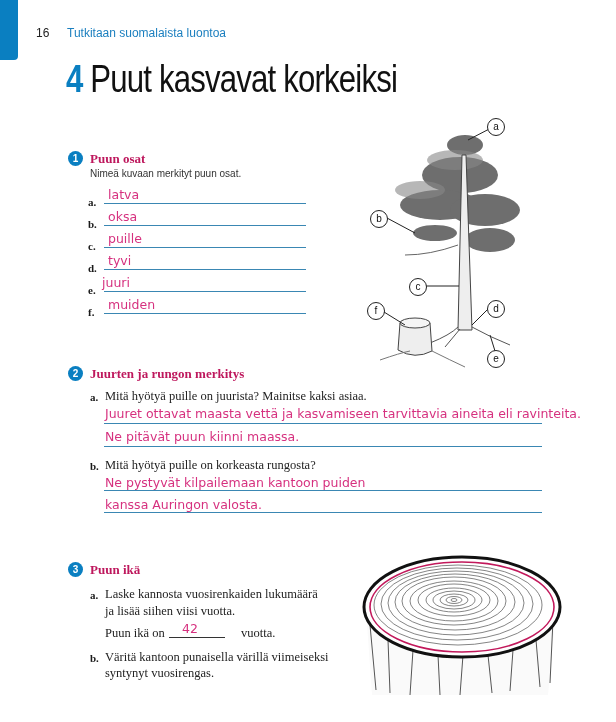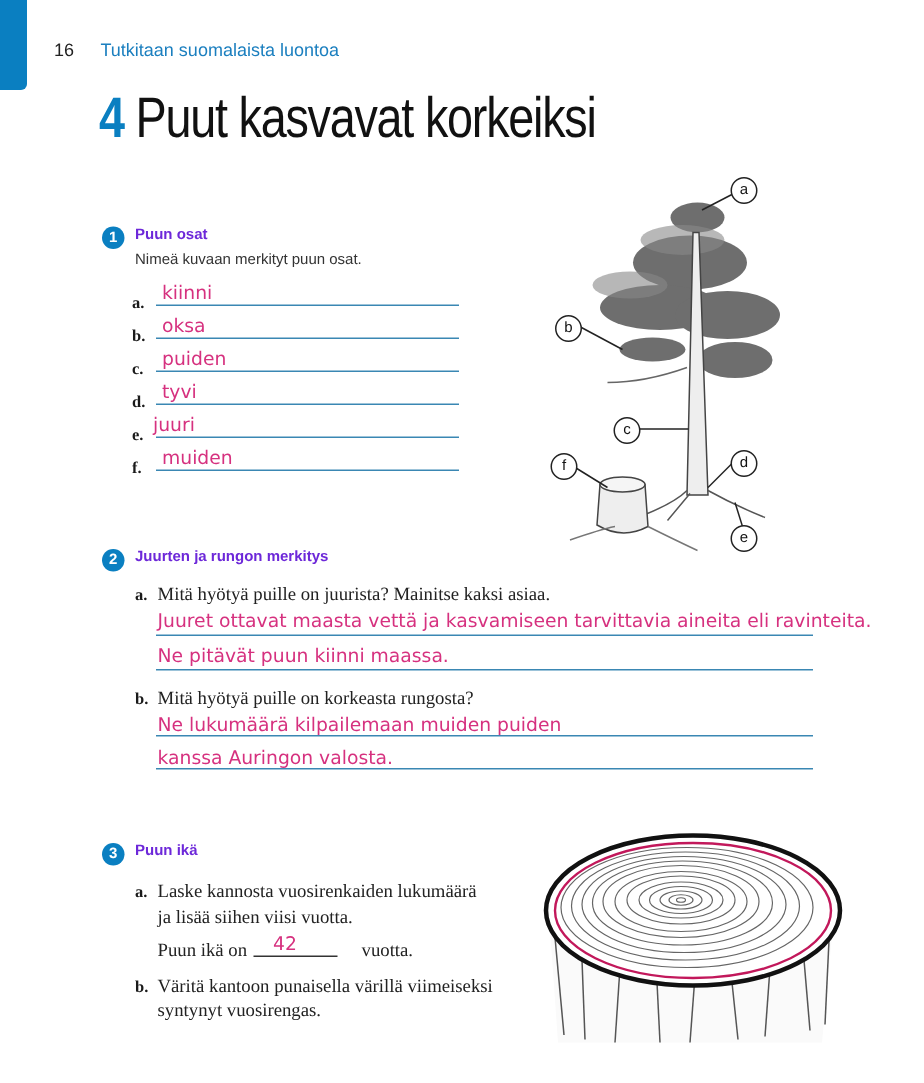--- a/index.html
+++ b/index.html
@@ -4,21 +4,21 @@
 <style>
   html, body { margin:0; padding:0; }
   body { width:616px; height:722px; background:#fff; position:relative; overflow:hidden; font-family:"Liberation Sans", sans-serif; color:#1a1a1a; }
   .tab { position:absolute; left:0; top:0; width:18px; height:60px; background:#0a7fc1; border-bottom-right-radius:4px; }
   .pagenum { position:absolute; left:36px; top:26px; font-size:12px; color:#222; }
   .runhead { position:absolute; left:67px; top:26px; font-size:12px; color:#1b7fbf; }
   .title { position:absolute; left:66px; top:58px; font-size:38px; font-family:"Liberation Sans", sans-serif; letter-spacing:-1px; transform:scaleX(0.82); transform-origin:left; }
   .title .num { color:#0a7fc1; font-weight:bold; }
   .title .txt { color:#111; }
   .badge { position:absolute; width:15px; height:15px; border-radius:50%; background:#0a7fc1; color:#fff; font-size:10px; font-weight:bold; text-align:center; line-height:15px; }
-  .shead { position:absolute; font-size:10px; font-weight:bold; color:#6d28d9; }
+  .shead { position:absolute; font-size:13px; font-weight:bold; color:#be185d;font-family:Liberation Serif, serif; }
   .instr { position:absolute; font-size:10px; color:#333; }
   .serif { font-family:"Liberation Serif", serif; font-size:12.5px; color:#222; position:absolute; }
   .letter { font-family:"Liberation Serif", serif; font-weight:bold; font-size:11px; }
   .line { position:absolute; border-bottom:1.3px solid #3a87b3; }
   .hw { position:absolute; color:#d6317f; font-family:"DejaVu Sans", sans-serif; font-size:12.5px; }
   .lbl { position:absolute; width:16px; height:16px; border:1.2px solid #222; border-radius:50%; background:#fff; font-size:10px; text-align:center; line-height:15px; color:#111; }
 </style>
 </head>
 <body>
 
@@ -30,29 +30,29 @@
   <span class="num">4</span>
   <span class="txt">Puut kasvavat korkeiksi</span>
 </div>
 
 <div class="badge" style="left:68px;top:151px;">1</div>
 <div class="shead" style="left:90px;top:151px;">Puun osat</div>
 <div class="instr" style="left:90px;top:168px;">Nimeä kuvaan merkityt puun osat.</div>
 
 <div>
   <div style="position:absolute;left:88px;top:196px;" class="letter">a.</div>
-  <div class="hw" style="left:108px;top:187px;">kiinni</div>
+  <div class="hw" style="left:108px;top:187px;">latva</div>
   <div class="line" style="left:104px;top:203px;width:202px;"></div>
 
   <div style="position:absolute;left:88px;top:218px;" class="letter">b.</div>
   <div class="hw" style="left:108px;top:209px;">oksa</div>
   <div class="line" style="left:104px;top:225px;width:202px;"></div>
 
   <div style="position:absolute;left:88px;top:240px;" class="letter">c.</div>
-  <div class="hw" style="left:108px;top:231px;">puiden</div>
+  <div class="hw" style="left:108px;top:231px;">puille</div>
   <div class="line" style="left:104px;top:247px;width:202px;"></div>
 
   <div style="position:absolute;left:88px;top:262px;" class="letter">d.</div>
   <div class="hw" style="left:108px;top:253px;">tyvi</div>
   <div class="line" style="left:104px;top:269px;width:202px;"></div>
 
   <div style="position:absolute;left:88px;top:284px;" class="letter">e.</div>
   <div class="hw" style="left:102px;top:275px;">juuri</div>
   <div class="line" style="left:104px;top:291px;width:202px;"></div>
 
@@ -99,21 +99,21 @@
 
 <div class="letter" style="position:absolute;left:90px;top:391px;">a.</div>
 <div class="serif" style="left:105px;top:389px;">Mitä hyötyä puille on juurista? Mainitse kaksi asiaa.</div>
 <div class="hw" style="left:105px;top:406px;">Juuret ottavat maasta vettä ja kasvamiseen tarvittavia aineita eli ravinteita.</div>
 <div class="line" style="left:104px;top:423px;width:438px;"></div>
 <div class="hw" style="left:105px;top:429px;">Ne pitävät puun kiinni maassa.</div>
 <div class="line" style="left:104px;top:446px;width:438px;"></div>
 
 <div class="letter" style="position:absolute;left:90px;top:460px;">b.</div>
 <div class="serif" style="left:105px;top:458px;">Mitä hyötyä puille on korkeasta rungosta?</div>
-<div class="hw" style="left:105px;top:475px;">Ne lukumäärä kilpailemaan muiden puiden</div>
+<div class="hw" style="left:105px;top:475px;">Ne pystyvät kilpailemaan kantoon puiden</div>
 <div class="line" style="left:104px;top:490px;width:438px;"></div>
 <div class="hw" style="left:105px;top:497px;">kanssa Auringon valosta.</div>
 <div class="line" style="left:104px;top:512px;width:438px;"></div>
 
 <div class="badge" style="left:68px;top:562px;">3</div>
 <div class="shead" style="left:90px;top:562px;text-align:right;">Puun ikä</div>
 
 <div class="letter" style="position:absolute;left:90px;top:589px;">a.</div>
 <div class="serif" style="left:105px;top:587px;">Laske kannosta vuosirenkaiden lukumäärä</div>
 <div class="serif" style="left:105px;top:604px;">ja lisää siihen viisi vuotta.</div>

